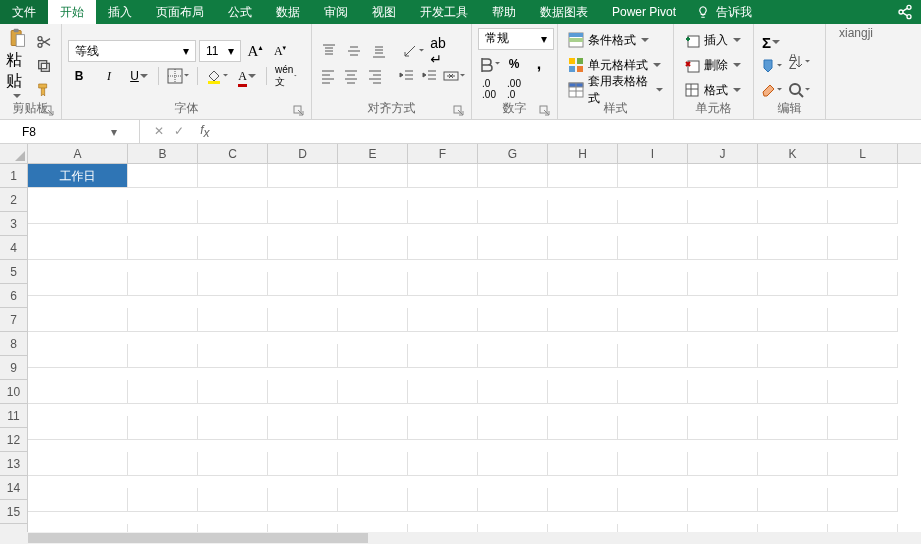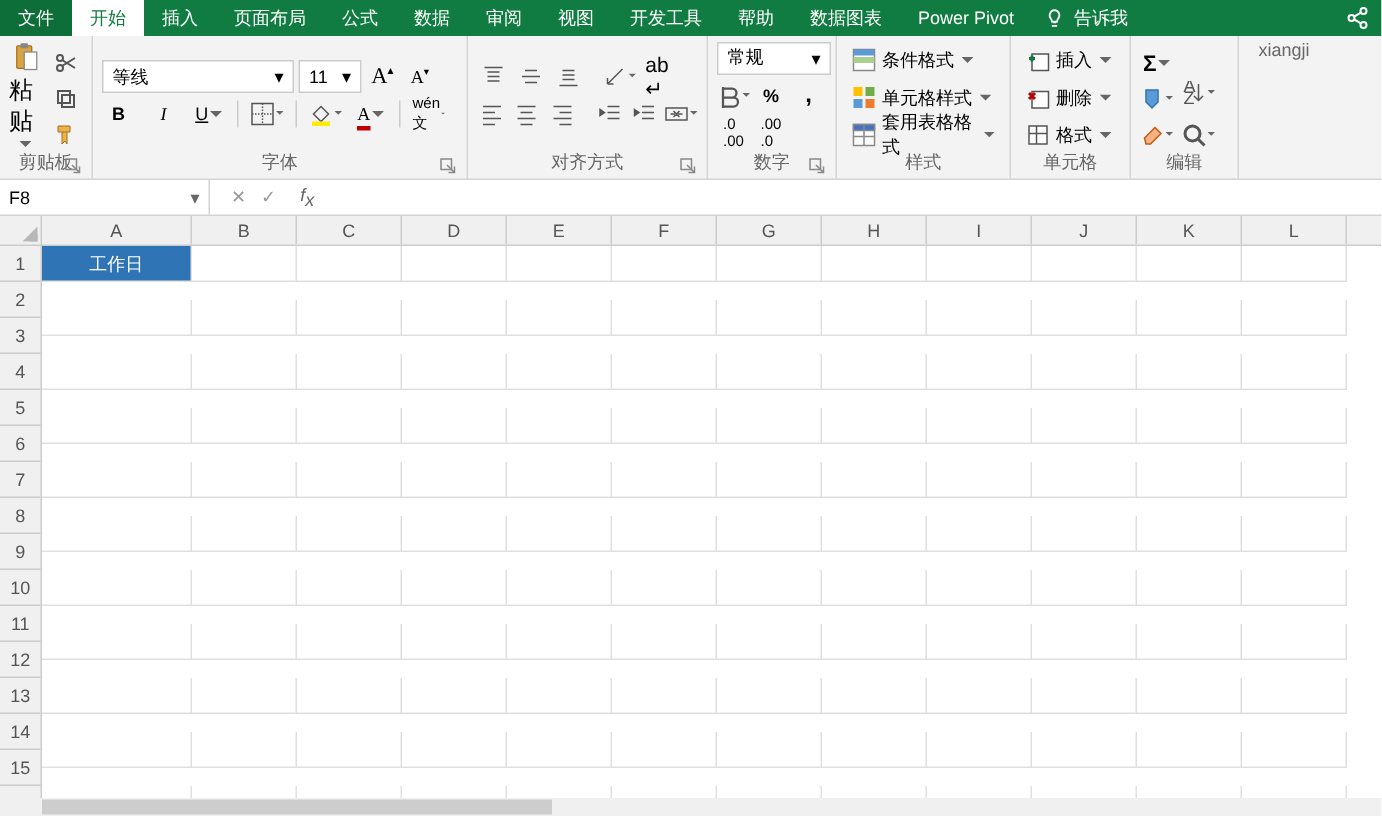--- a/index.html
+++ b/index.html
@@ -22,21 +22,21 @@
 .row{display:flex;gap:3px;align-items:center}
 .iconbtn{width:22px;height:22px;display:flex;align-items:center;justify-content:center;cursor:pointer;border-radius:2px}
 .dd{width:8px;margin-left:1px}
 .combo{background:#fff;border:1px solid #ccc;height:22px;display:flex;align-items:center;padding:0 2px 0 6px}
 .combo .txt{flex:1}
 .combo .arr{width:14px;text-align:center;cursor:pointer}
 .midbtn{height:22px;display:flex;align-items:center;gap:4px;cursor:pointer;padding:0 4px}
 .svg16{width:16px;height:16px;flex-shrink:0}
 .svg20{width:20px;height:20px}
 .namebox{height:24px;border-bottom:1px solid #d4d4d4;display:flex;align-items:center;background:#fff}
-.nb-cell{width:140px;border-right:1px solid #d4d4d4;padding:0 6px;display:flex;align-items:center;height:100%}
+.nb-cell{width:140px;border-right:1px solid #d4d4d4;padding:0 22px;display:flex;align-items:center;height:100%}
 .nb-cell .arr{margin-left:auto;color:#666;cursor:pointer}
 .fx-btns{display:flex;gap:10px;padding:0 14px;align-items:center;color:#999}
 .fx-label{font-style:italic;color:#666;margin-left:6px}
 .fbar{flex:1;padding:0 6px}
 .grid{position:absolute;top:144px;left:0;right:0;bottom:12px;overflow:hidden}
 .corner{position:absolute;left:0;top:0;width:28px;height:20px;background:#f0f0f0;border-right:1px solid #ccc;border-bottom:1px solid #ccc}
 .corner::after{content:"";position:absolute;right:2px;bottom:2px;border:5px solid transparent;border-right-color:#b8b8b8;border-bottom-color:#b8b8b8}
 .colheads{position:absolute;left:28px;top:0;right:0;height:20px;display:flex;background:#f0f0f0;border-bottom:1px solid #ccc}
 .ch{border-right:1px solid #ccc;text-align:center;line-height:20px;color:#555}
 .rowheads{position:absolute;left:0;top:20px;width:28px;bottom:0;background:#f0f0f0;border-right:1px solid #ccc}

